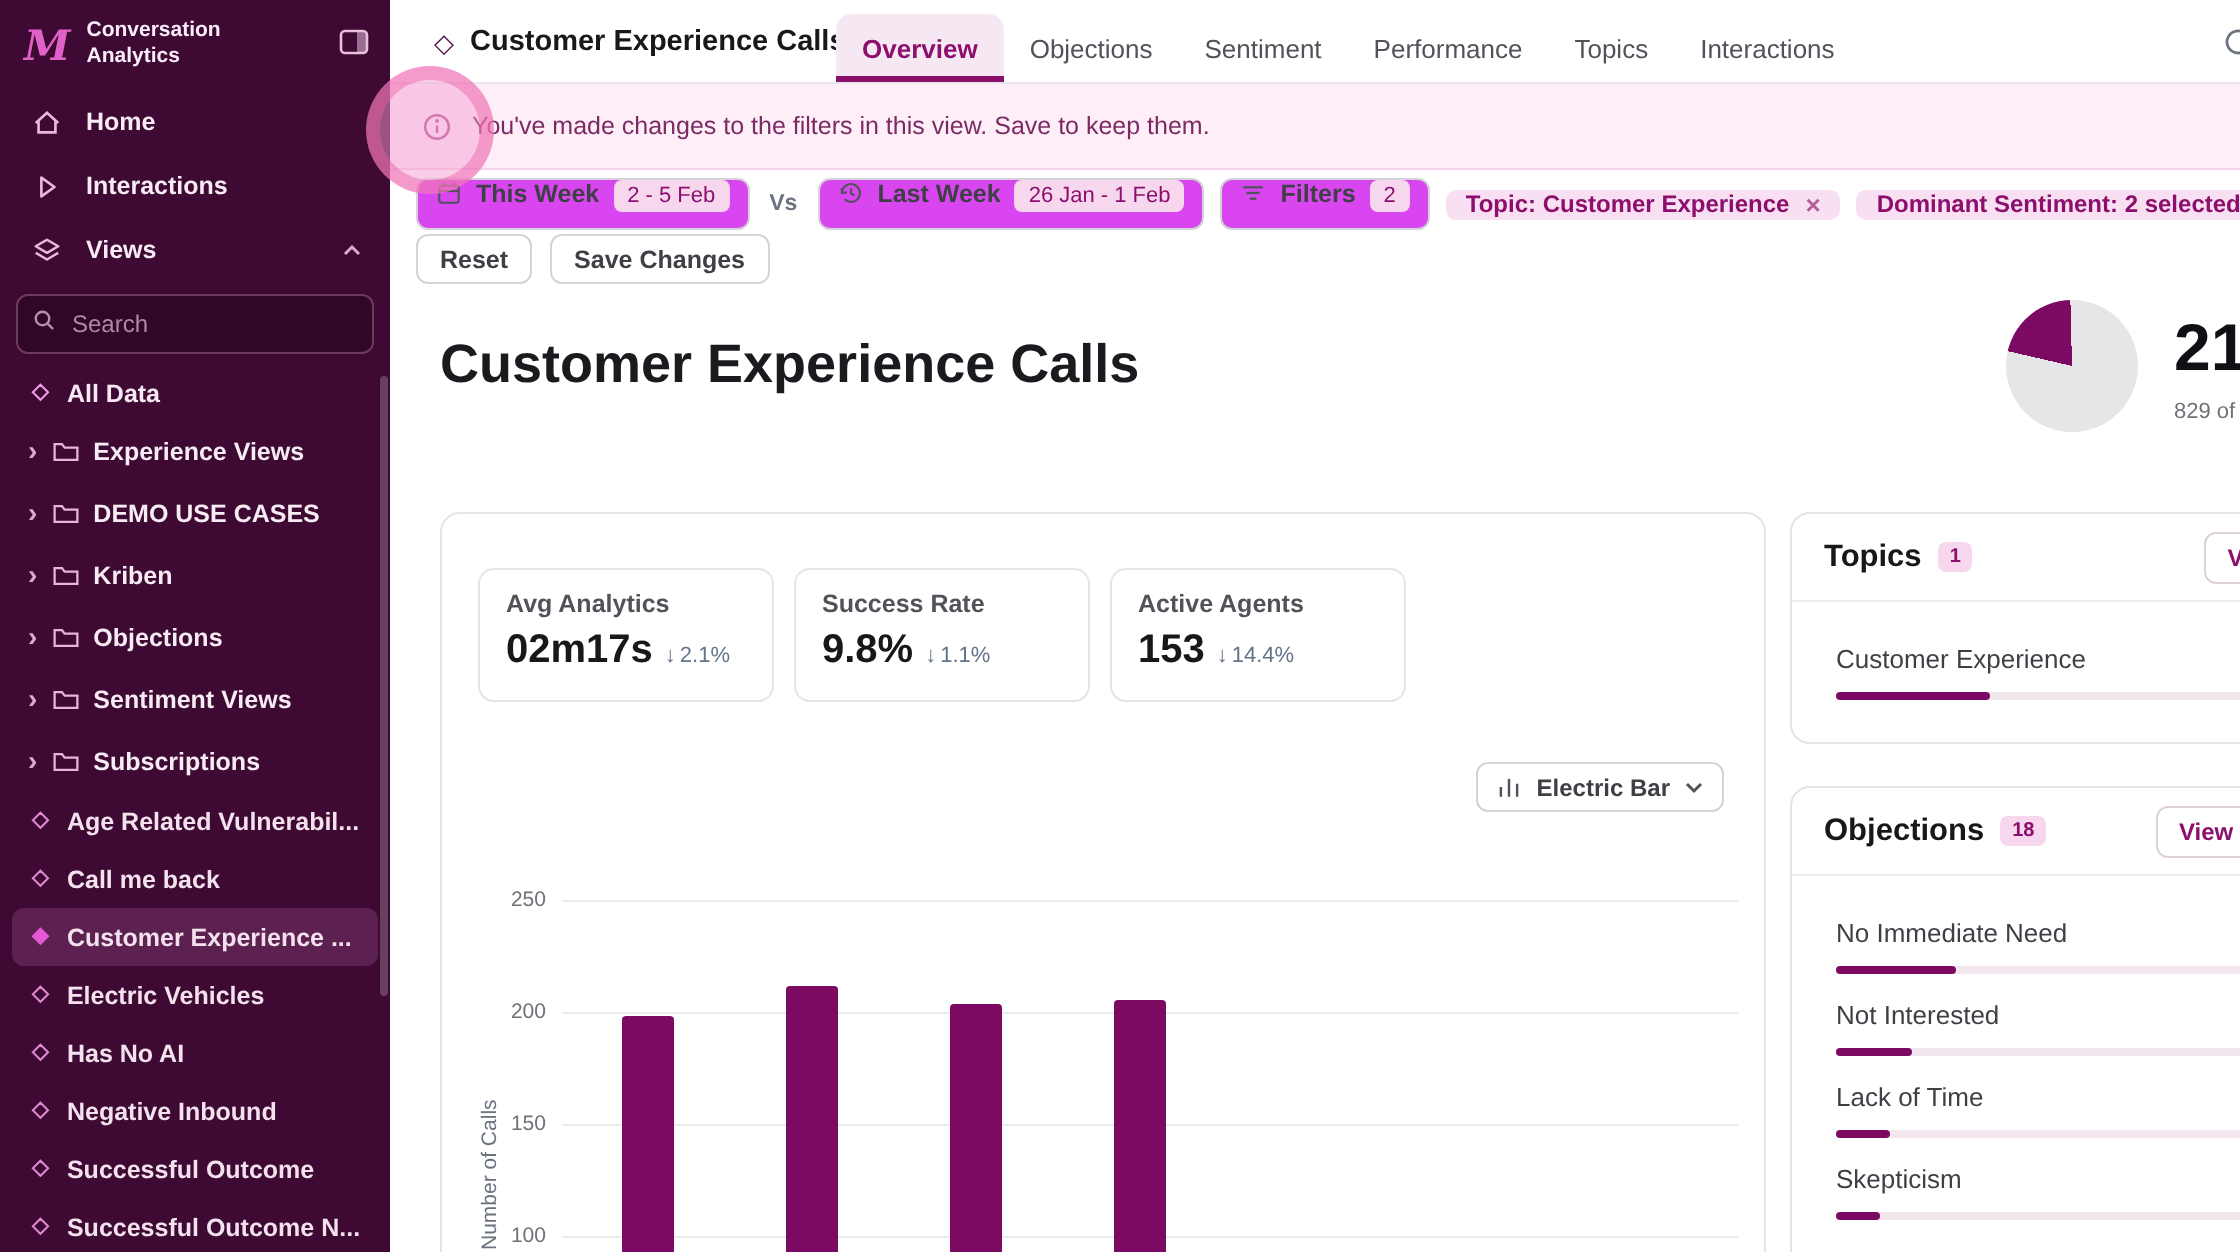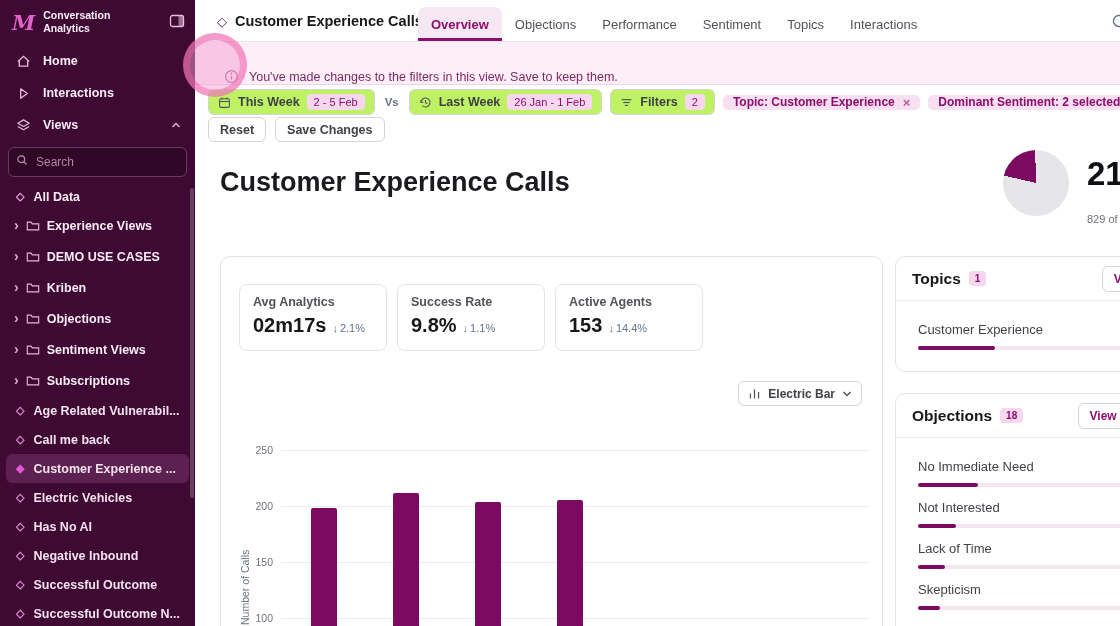--- a/index.html
+++ b/index.html
@@ -55,45 +55,45 @@
   .topbar-title .diamond{font-size:13px;color:#53104a}
   .topbar-title .txt{font-size:14.5px;font-weight:700;color:#18181b}
   .tabs{position:absolute;left:223px;bottom:0;display:flex;align-items:flex-end}
   .tab{height:34px;display:flex;align-items:center;padding:0 13px;font-size:13px;color:#52525b;
     cursor:pointer;position:relative;border-radius:8px 8px 0 0;white-space:nowrap}
   .tab.active{color:var(--accent);font-weight:700;background:#f6e8f3}
   .tab.active::after{content:"";position:absolute;left:0;right:0;bottom:0;height:3px;background:var(--accent)}
   .topbar-action{position:absolute;left:916px;top:13px;color:#6b7280}
 
   .banner{position:absolute;left:0;top:42px;width:100%;height:43px;background:var(--banner-bg);
-    border-bottom:1px solid #f2d3e8;display:flex;align-items:flex-end;padding:0 29px;gap:10px}
+    border-bottom:1px solid #f2d3e8;display:flex;align-items:center;padding:0 16px;gap:10px}
   .banner .msg{font-size:12.5px;color:var(--banner-text)}
   .banner .info{color:#a8538c}
 
   .filter-row{position:absolute;left:13px;top:89px;display:flex;align-items:center;gap:8px}
-  .ctl{display:inline-flex;align-items:center;gap:7px;height:26px;padding:0 9px;background:#bef264;
+  .ctl{display:inline-flex;align-items:flex-start;gap:7px;height:26px;padding:0 9px;background:#d946ef;
     border:1px solid #d4d4d8;border-radius:6px;font-size:12.5px;font-weight:600;color:#3f3f46;
     cursor:pointer;white-space:nowrap}
   .ctl .ic{color:#52525b}
   .pbadge{background:var(--pink-badge-bg);color:var(--accent);font-size:11px;font-weight:400;
     padding:2.5px 7px;border-radius:4px;line-height:1;white-space:nowrap}
   .vs{font-size:11.5px;font-weight:700;color:#6b7280;padding:0 2px}
   .chip{display:inline-flex;align-items:center;gap:8px;height:15px;padding:0 10px;border-radius:5px;
     background:var(--chip-bg);color:var(--accent);font-size:12px;font-weight:600;white-space:nowrap}
   .chip .x{font-size:13px;font-weight:700;color:#b05f9a;cursor:pointer;line-height:1}
   .action-row{position:absolute;left:13px;top:117px;display:flex;gap:9px}
   .btn{height:25px;padding:0 11px;background:#fff;border:1px solid #d4d4d8;border-radius:6px;
     font-size:12.5px;font-weight:600;color:#3f3f46;cursor:pointer;font-family:"Liberation Sans",sans-serif}
 
   .page-title{position:absolute;left:25px;top:167px;font-size:27px;font-weight:700;color:#1b1b1f}
 
   .donut{position:absolute;left:808px;top:150px;width:66px;height:66px;border-radius:50%;
     background:conic-gradient(from 283deg, var(--accent-dark) 0 21%, var(--donut-rest) 21%)}
   .donut-pct{position:absolute;left:892px;top:155px;font-size:33px;font-weight:700;color:#101014;white-space:nowrap}
-  .donut-caption{position:absolute;left:892px;top:213px;font-size:11px;color:#71717a;white-space:nowrap}
+  .donut-caption{position:absolute;left:892px;top:200px;font-size:11px;color:#71717a;white-space:nowrap}
 
   
   .metrics-panel{position:absolute;left:25px;top:256px;width:663px;height:560px;background:#fff;
     border:1px solid #e4e4e7;border-radius:10px;overflow:hidden}
   .cards{position:absolute;left:18px;top:27px;display:flex;gap:10px}
   .card{width:148px;height:67px;border:1px solid #e4e4e7;border-radius:8px;padding:10px 13px;
     background:#fff;cursor:pointer}
   .card.selected{background:var(--card-selected-bg);border:1.5px solid var(--card-selected-border)}
   .card-label{font-size:12.5px;font-weight:600;color:#52525b;margin-bottom:5px}
   .card.selected .card-label{color:var(--accent)}
@@ -298,22 +298,22 @@
 <div class="main">
 
   <header class="topbar">
     <div class="topbar-title">
       <span class="diamond">◇</span>
       <span class="txt">Customer Experience Calls</span>
     </div>
     <nav class="tabs">
       <div class="tab active">Overview</div>
       <div class="tab">Objections</div>
+      <div class="tab">Sentiment</div>
       <div class="tab">Performance</div>
-      <div class="tab">Sentiment</div>
       <div class="tab">Topics</div>
       <div class="tab">Interactions</div>
     </nav>
     <span class="topbar-action">
       <svg width="16" height="16" viewBox="0 0 16 16" fill="none" stroke="currentColor" stroke-width="1.4">
         <path d="M13.5 8a5.5 5.5 0 1 1-1.7-4"></path>
           <polyline points="12 1.5 12 4.3 14.6 3.8"></polyline>
       </svg>
     </span>
   </header>

